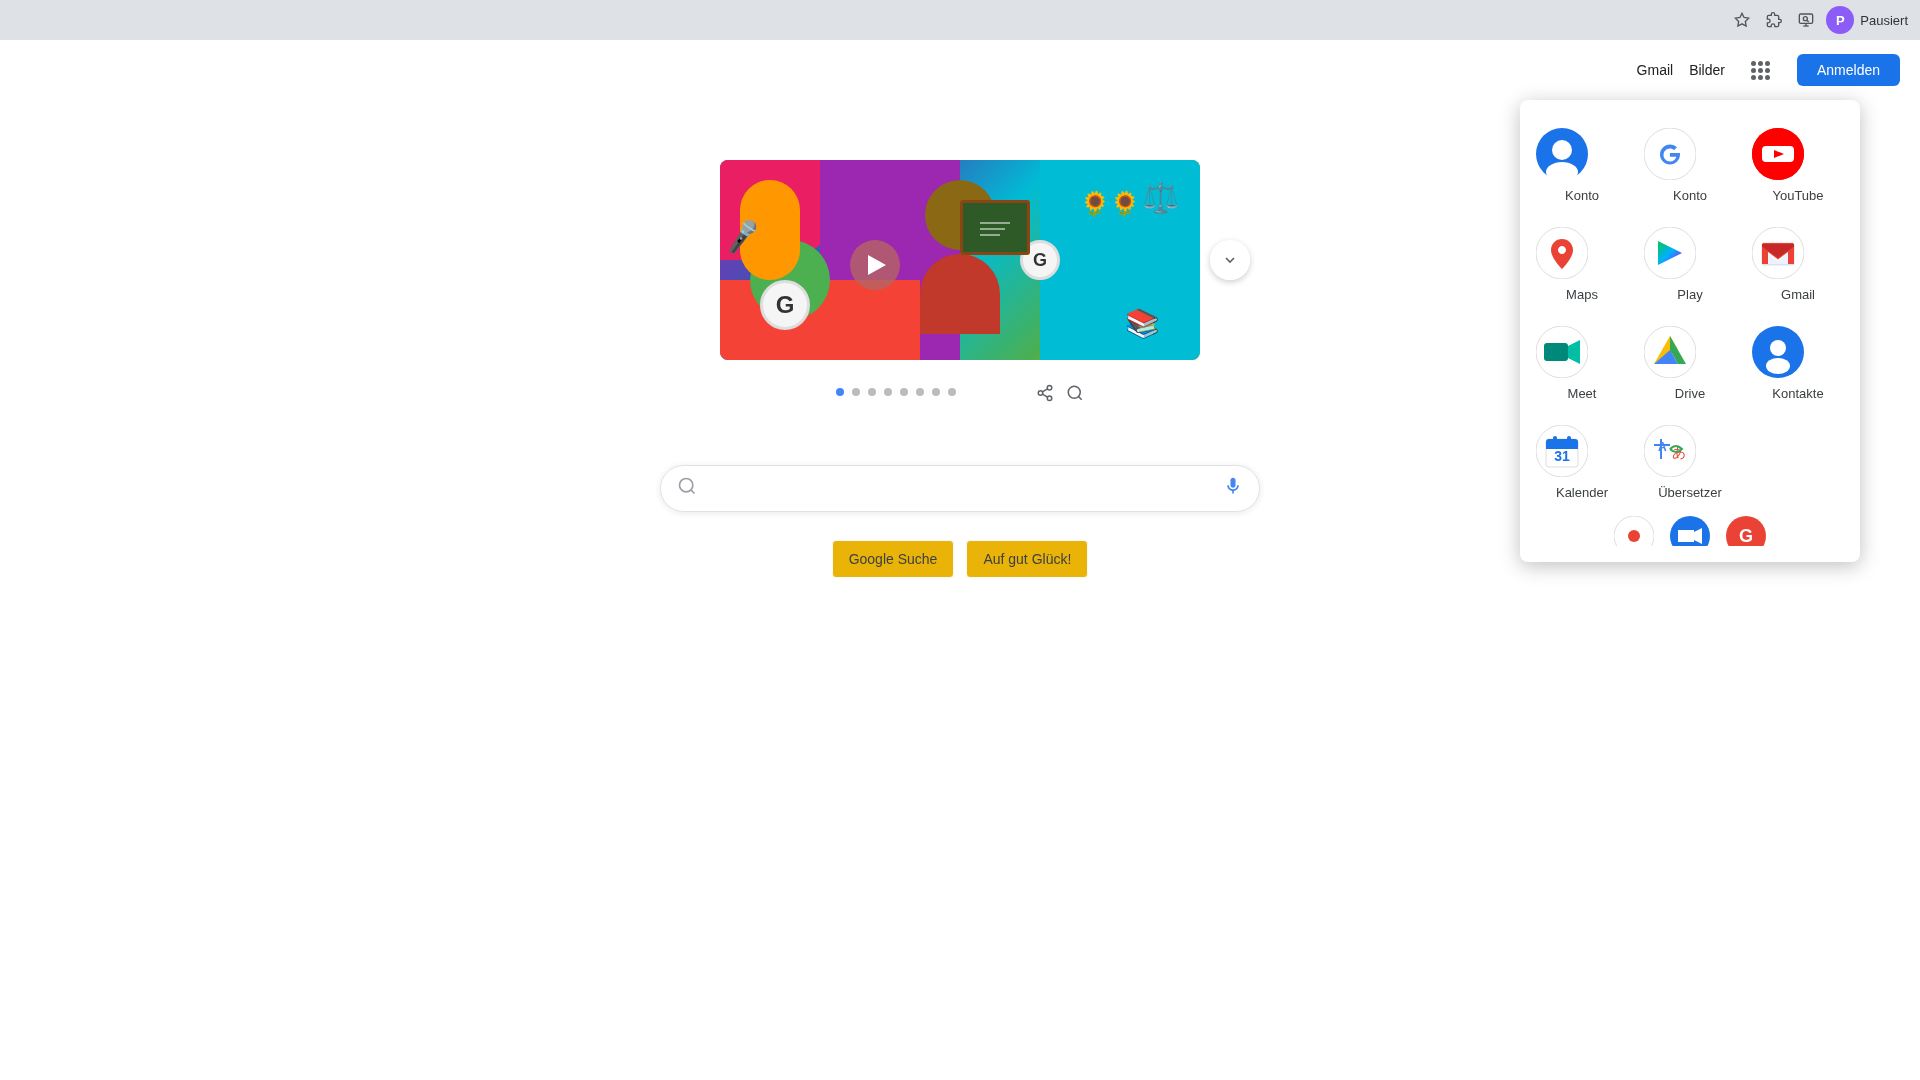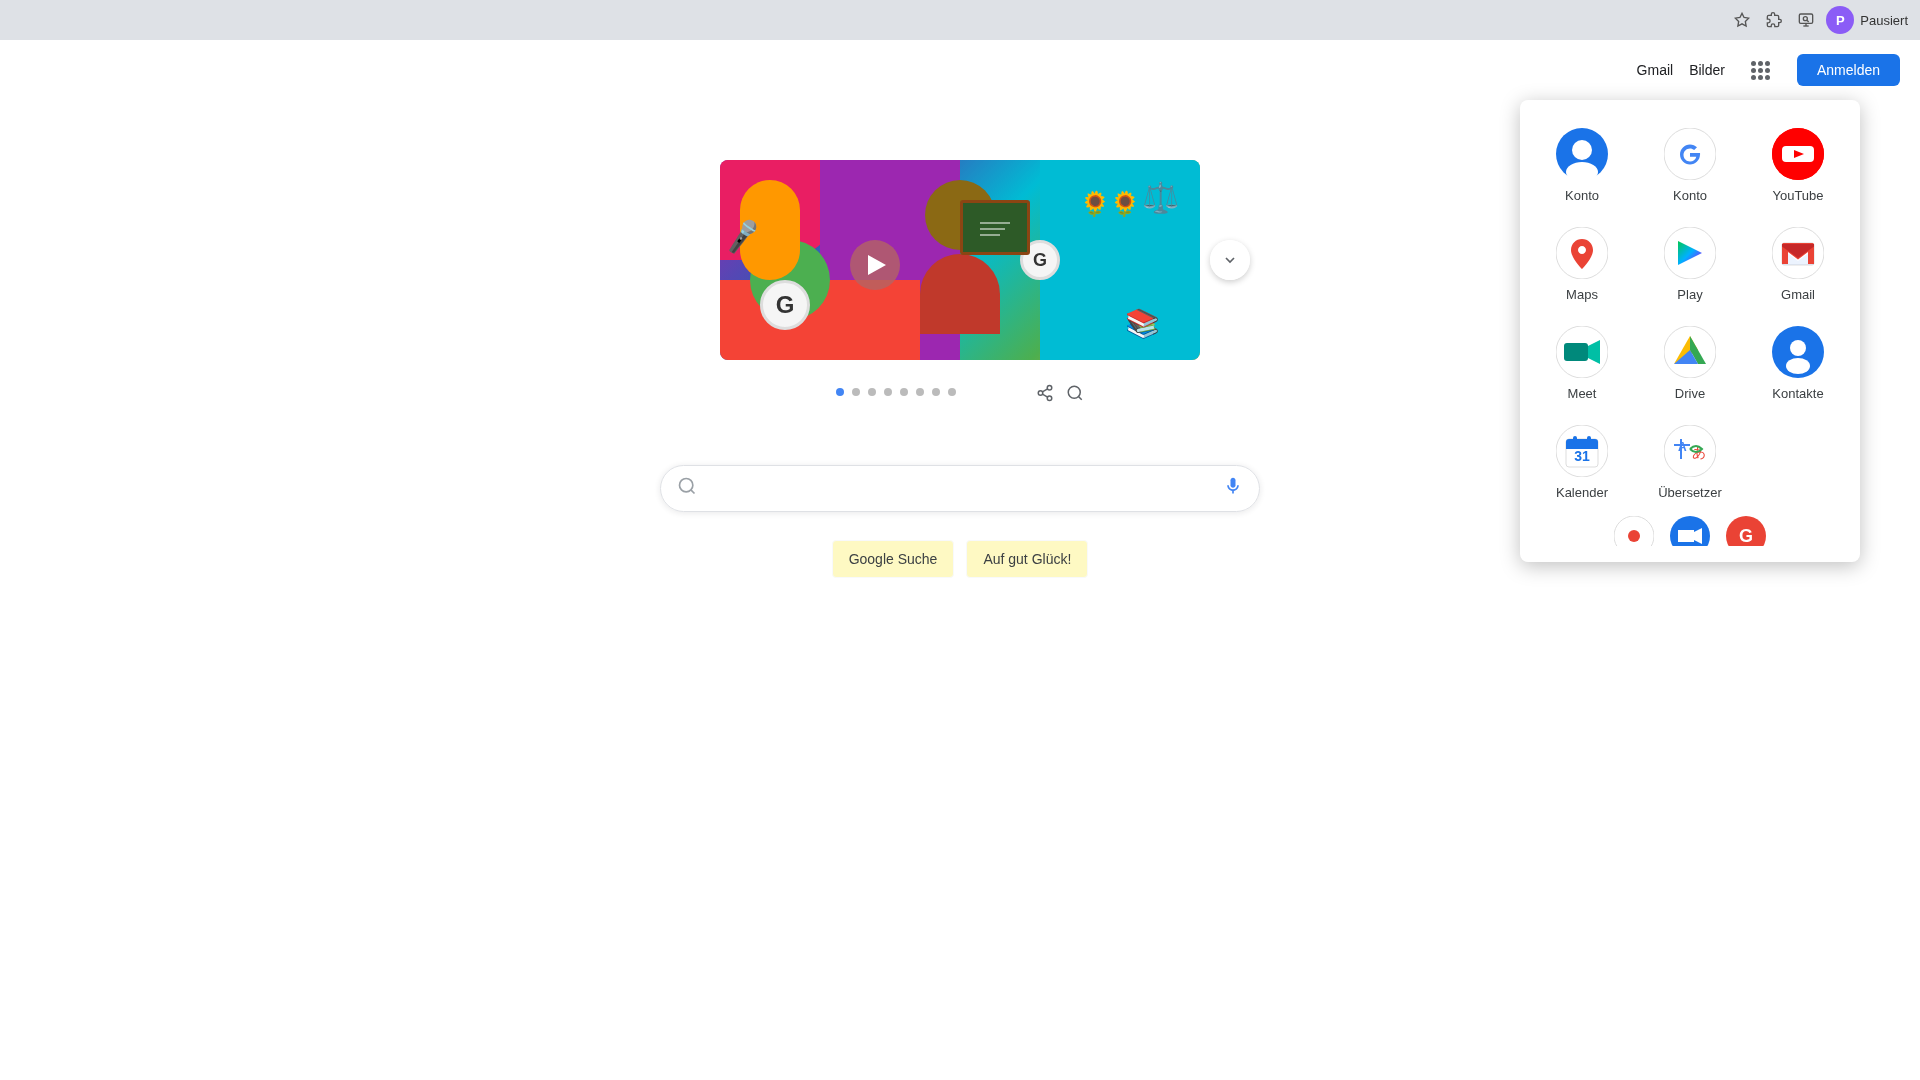--- a/index.html
+++ b/index.html
@@ -318,21 +318,21 @@
     }
 
     
     .search-buttons {
       display: flex;
       gap: 12px;
       margin-top: 28px;
       justify-content: center;
     }
     .search-btn {
-      background: #fef9c3;
+      background: #eab308;
       border: 1px solid #f8f9fa;
       border-radius: 4px;
       padding: 10px 16px;
       font-size: 14px;
       color: #3c4043;
       cursor: pointer;
     }
 
     
     .apps-dropdown {
@@ -347,21 +347,20 @@
       z-index: 100;
     }
     .apps-grid {
       display: grid;
       grid-template-columns: repeat(3, 1fr);
       gap: 0;
     }
     .app-item {
       display: flex;
       flex-direction: column;
-      align-items: center;
       padding: 12px 8px;
       border-radius: 8px;
       cursor: pointer;
       gap: 8px;
     }
     .app-icon {
       width: 52px;
       height: 52px;
       border-radius: 50%;
       display: flex;

